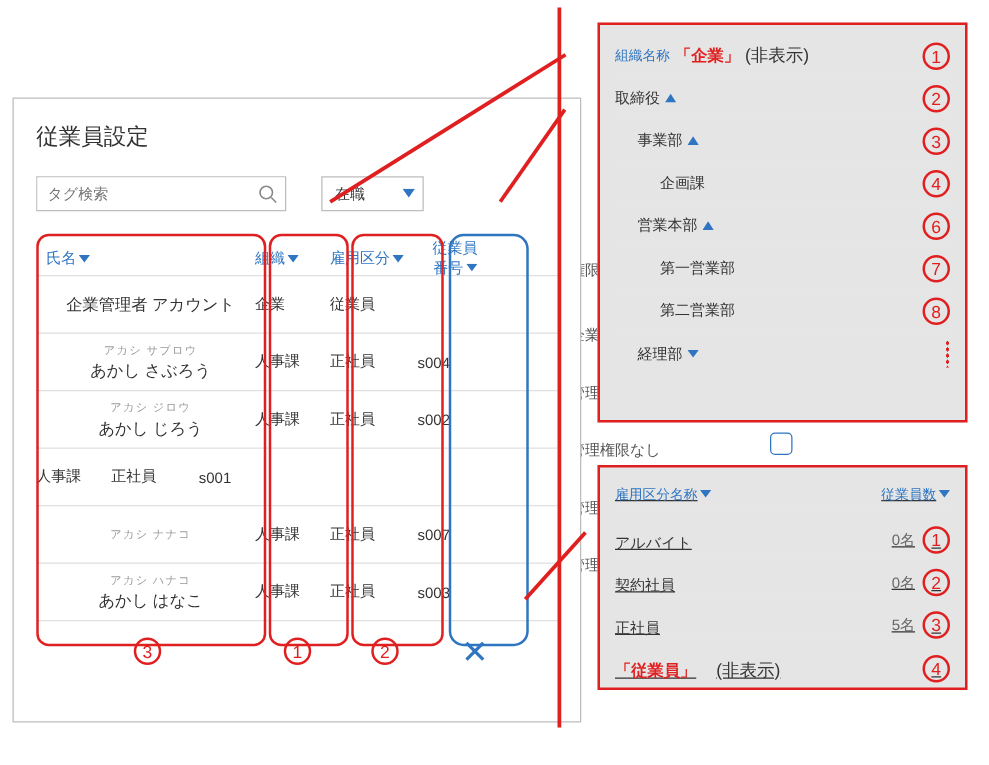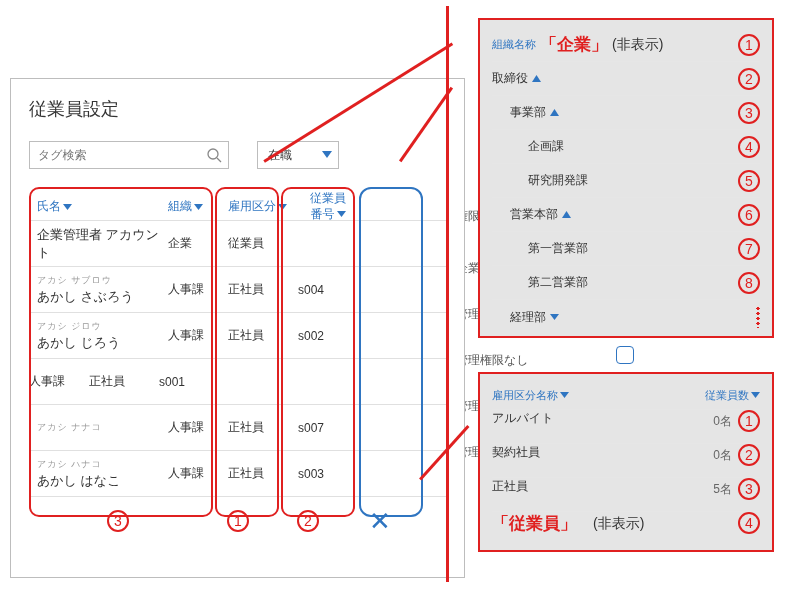--- a/index.html
+++ b/index.html
@@ -31,31 +31,31 @@
     position: relative; font-size: 12px;
   }
   .select-status .caret { position: absolute; right: 6px; top: 9px; }
 
   
   .table-wrap { position: relative; }
   .thead-row { display: flex; align-items: center; height: 28px; border-bottom: 1px solid #e0e0e0; }
   .th, .td { font-size: 12px; }
   .th { color: #2f75c1; display: flex; align-items: center; gap: 2px; cursor: pointer; }
   .th .caret { position: relative; top: 1px; }
-  .col-name  { width: 139px; padding-left: 8px; }
+  .col-name  { width: 175px; padding-left: 8px; }
   .col-org   { width: 60px; }
   .col-emp   { width: 70px; }
   .col-num   { width: 60px; text-align: left; }
   .col-num.th { color: #2f75c1; justify-content: center; text-align: center; line-height: 1.1; }
 
   .tbody-row {
     display: flex; align-items: center;
     height: 46px; border-bottom: 1px solid #e0e0e0;
   }
-  .name-cell { display: flex; flex-direction: column; justify-content: center; gap: 1px; }
+  .name-cell { display: flex; flex-direction: column; justify-content: center; gap: 1px; text-align: center; }
   .name-kana { font-size: 9px; color: #9a9a9a; letter-spacing: 1px; }
   .name-main { font-size: 13px; color: #333; }
 
   
   .col-outline {
     position: absolute; border: 2px solid #e02020; border-radius: 10px;
     pointer-events: none;
   }
   .col-outline.c3 { left: 0px;   top: -6px; width: 184px; height: 330px; }
   .col-outline.c1 { left: 186px; top: -6px; width: 64px;  height: 330px; }
@@ -75,46 +75,46 @@
 
   
   .ghost { position: absolute; color: #555; font-size: 12px; z-index: 0; }
 
   
   .panel {
     position: absolute; border: 2.5px solid #e02020; background: #e5e5e5;
     padding: 8px 12px 8px 12px;
   }
   .panel.org { left: 478px; top: 18px; width: 296px; height: 320px; }
-  .panel.emp { left: 478px; top: 372px; width: 296px; height: 180px; }
+  .panel.emp { left: 478px; top: 372px; width: 296px; height: 180px; text-decoration: underline; }
 
   .org-row {
     display: flex; align-items: center; justify-content: space-between;
     height: 34px; border-bottom: 1px solid #e6e6e6;
   }
   .org-row:last-child { border-bottom: none; }
   .org-label { color: #333; font-size: 12px; }
   .org-label.header { color: #2f75c1; font-size: 11px; }
   .indent-1 { padding-left: 18px; }
   .indent-2 { padding-left: 36px; }
   .tree-caret { color: #2f75c1; margin-left: 4px; font-size: 10px; }
 
-  .annot-red { color: #e02020; font-size: 17px; font-weight: 600; }
+  .annot-red { color: #e02020; font-size: 13px; font-weight: 600; }
   .annot-note { color: #333; font-size: 14px; }
 
   .vdots {
     width: 4px; height: 22px;
     background-image: radial-gradient(circle, #e02020 1.5px, transparent 1.6px);
     background-size: 4px 5px; background-repeat: repeat-y;
   }
 
   
   .emp-head { display: flex; justify-content: space-between; height: 28px; align-items: center; border-bottom: 1px solid #e6e6e6; }
   .emp-head .th { color: #2f75c1; font-size: 11px; }
-  .emp-row { display: flex; justify-content: space-between; align-items: flex-start; height: 34px; border-bottom: 1px solid #e6e6e6; }
+  .emp-row { display: flex; justify-content: space-between; align-items: flex-end; height: 34px; border-bottom: 1px solid #e6e6e6; }
   .emp-row .cnt { color: #666; font-size: 12px; display: flex; align-items: center; gap: 6px; }
 
   
   .callout-v { position: absolute; width: 2.5px; background: #e02020; }
   .callout-d { position: absolute; height: 2.5px; background: #e02020; transform-origin: left center; }
 
   .caret svg, .search-icon svg { display: block; }
 
   .hidden-checkbox {
     position: absolute; width: 18px; height: 18px; border: 1.5px solid #2f75c1;
@@ -282,24 +282,20 @@
       </div>
       <div class="org-row">
         <span class="org-label indent-1">事業部<span class="tree-caret"><svg width="9" height="7">
               <polygon points="0,7 9,7 4.5,0" fill="#2f75c1"></polygon>
             </svg></span></span>
         <span class="circle-num">3</span>
       </div>
       <div class="org-row">
         <span class="org-label indent-2">企画課</span>
         <span class="circle-num">4</span>
-      </div>
-      <div class="org-row">
-        <span class="org-label indent-2">研究開発課</span>
-        <span class="circle-num">5</span>
       </div>
       <div class="org-row">
         <span class="org-label indent-1">営業本部<span class="tree-caret"><svg width="9" height="7">
               <polygon points="0,7 9,7 4.5,0" fill="#2f75c1"></polygon>
             </svg></span></span>
         <span class="circle-num">6</span>
       </div>
       <div class="org-row">
         <span class="org-label indent-2">第一営業部</span>
         <span class="circle-num">7</span>

